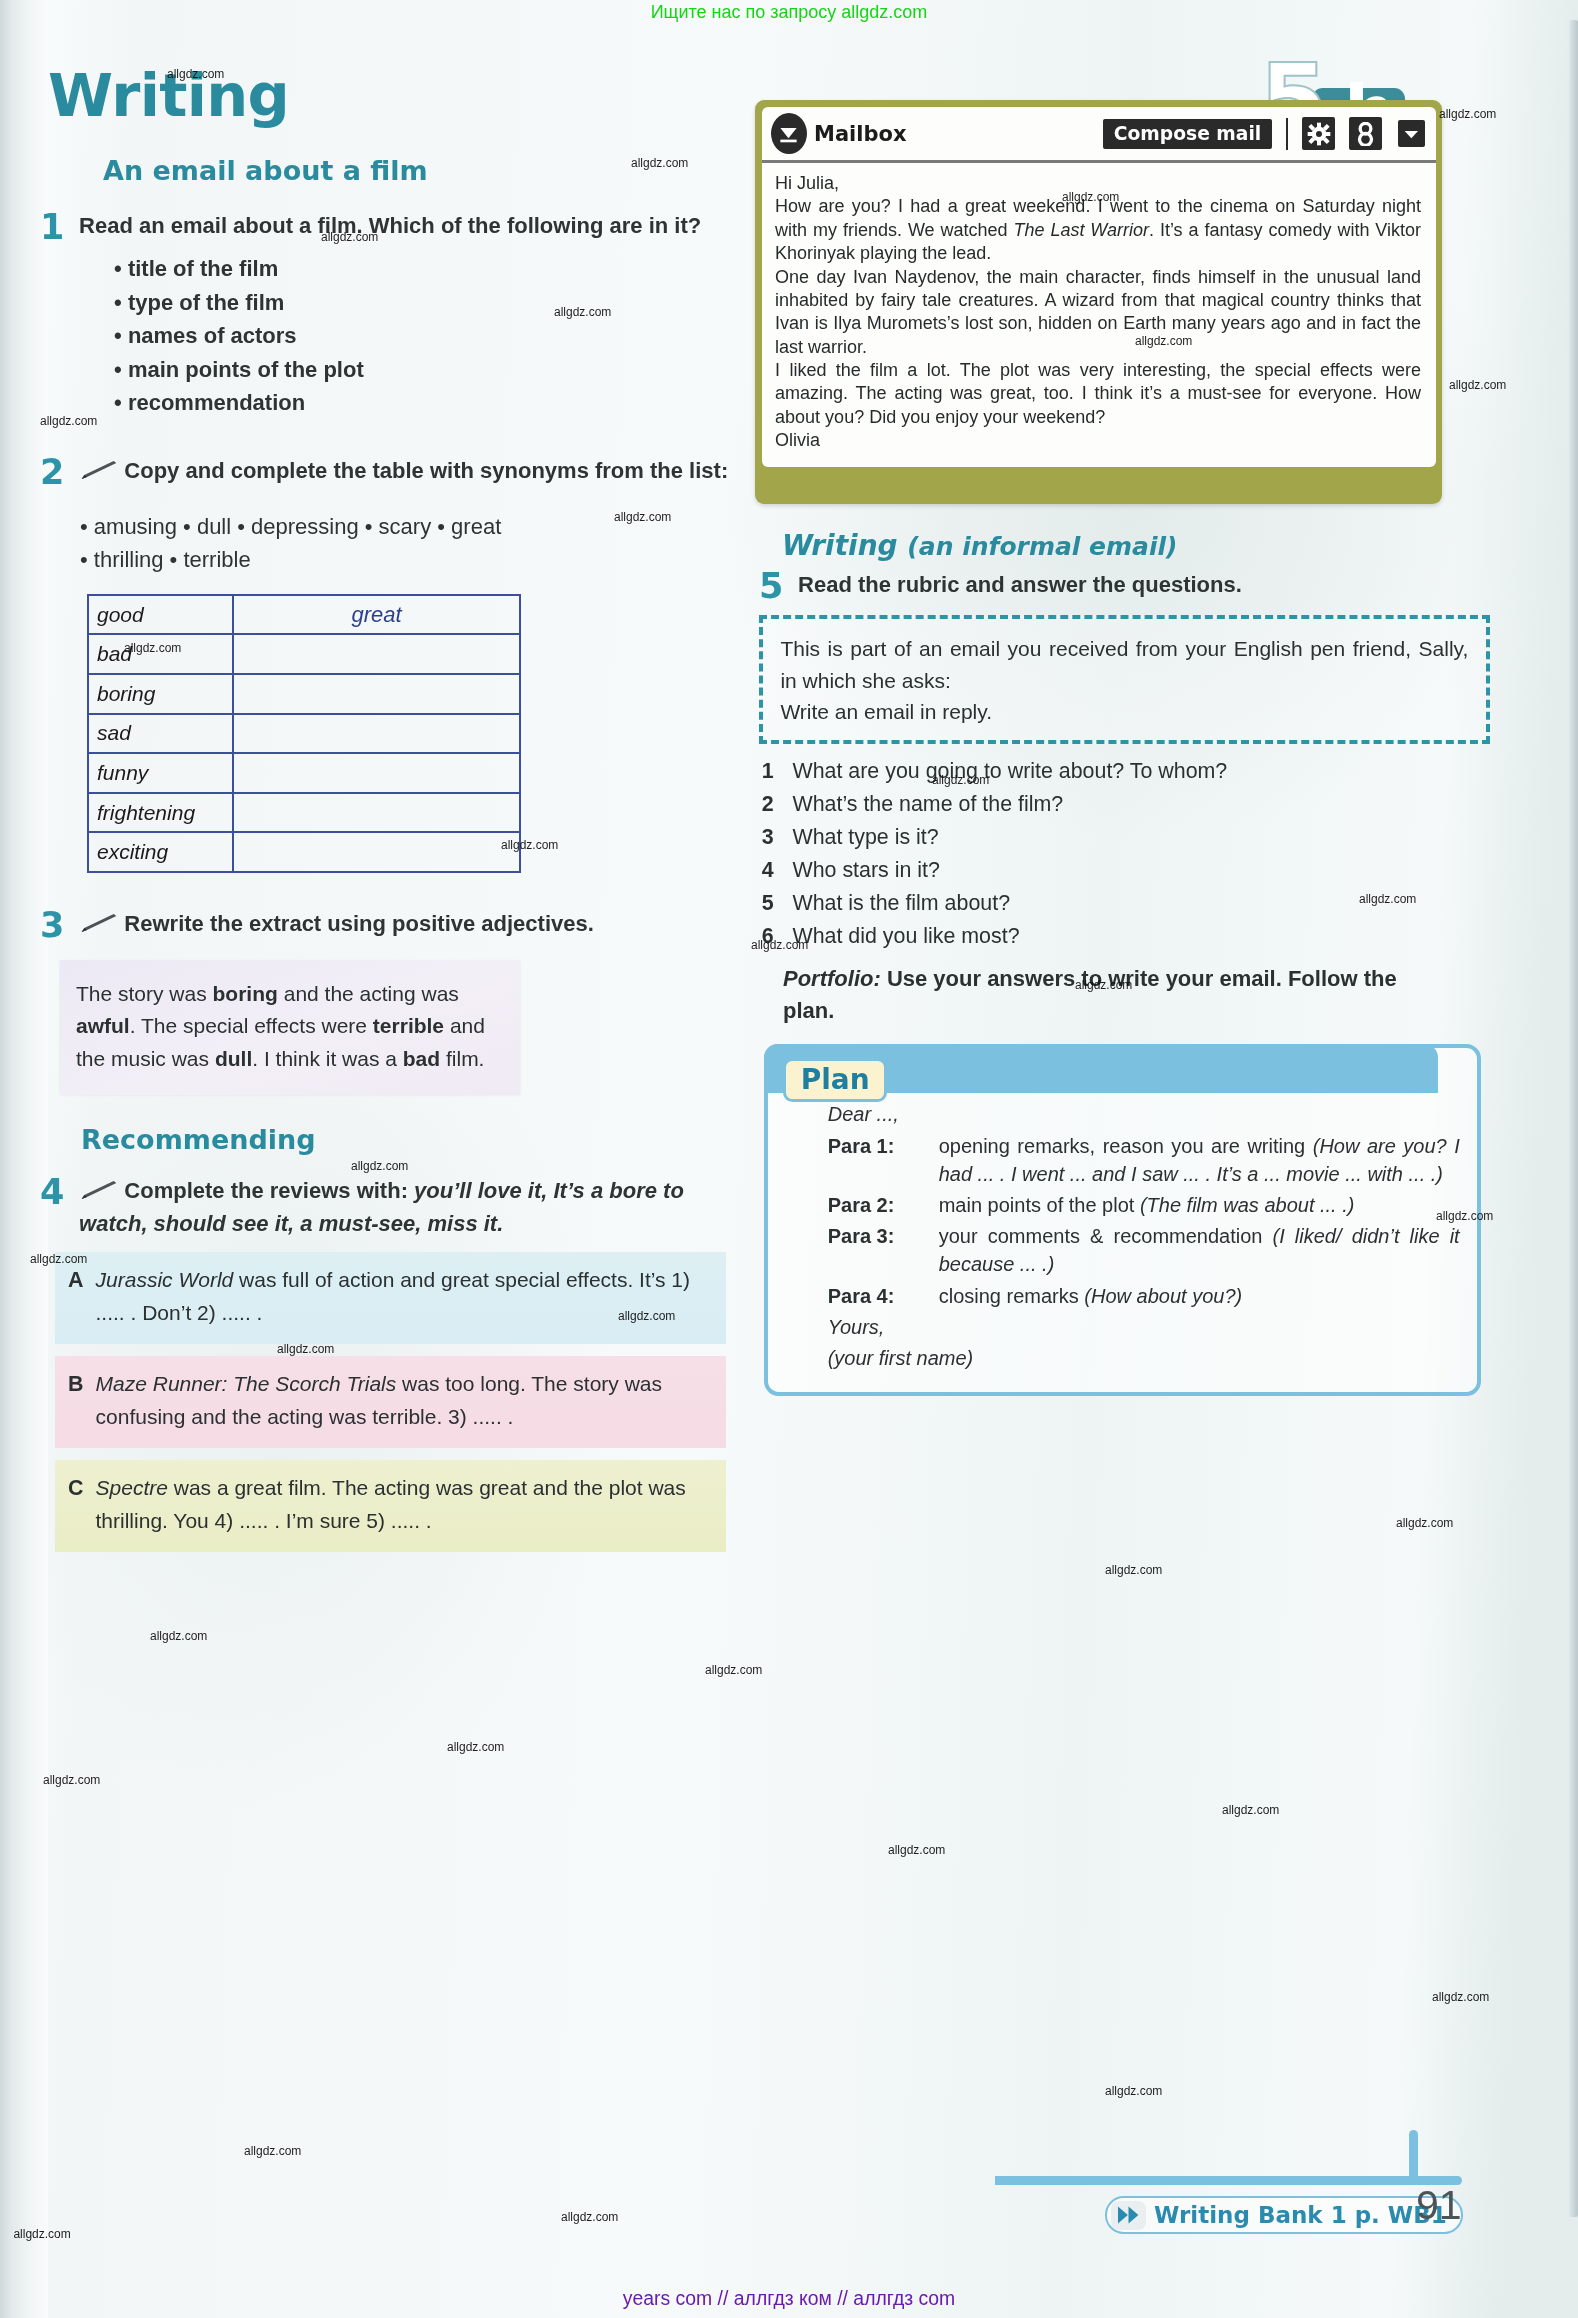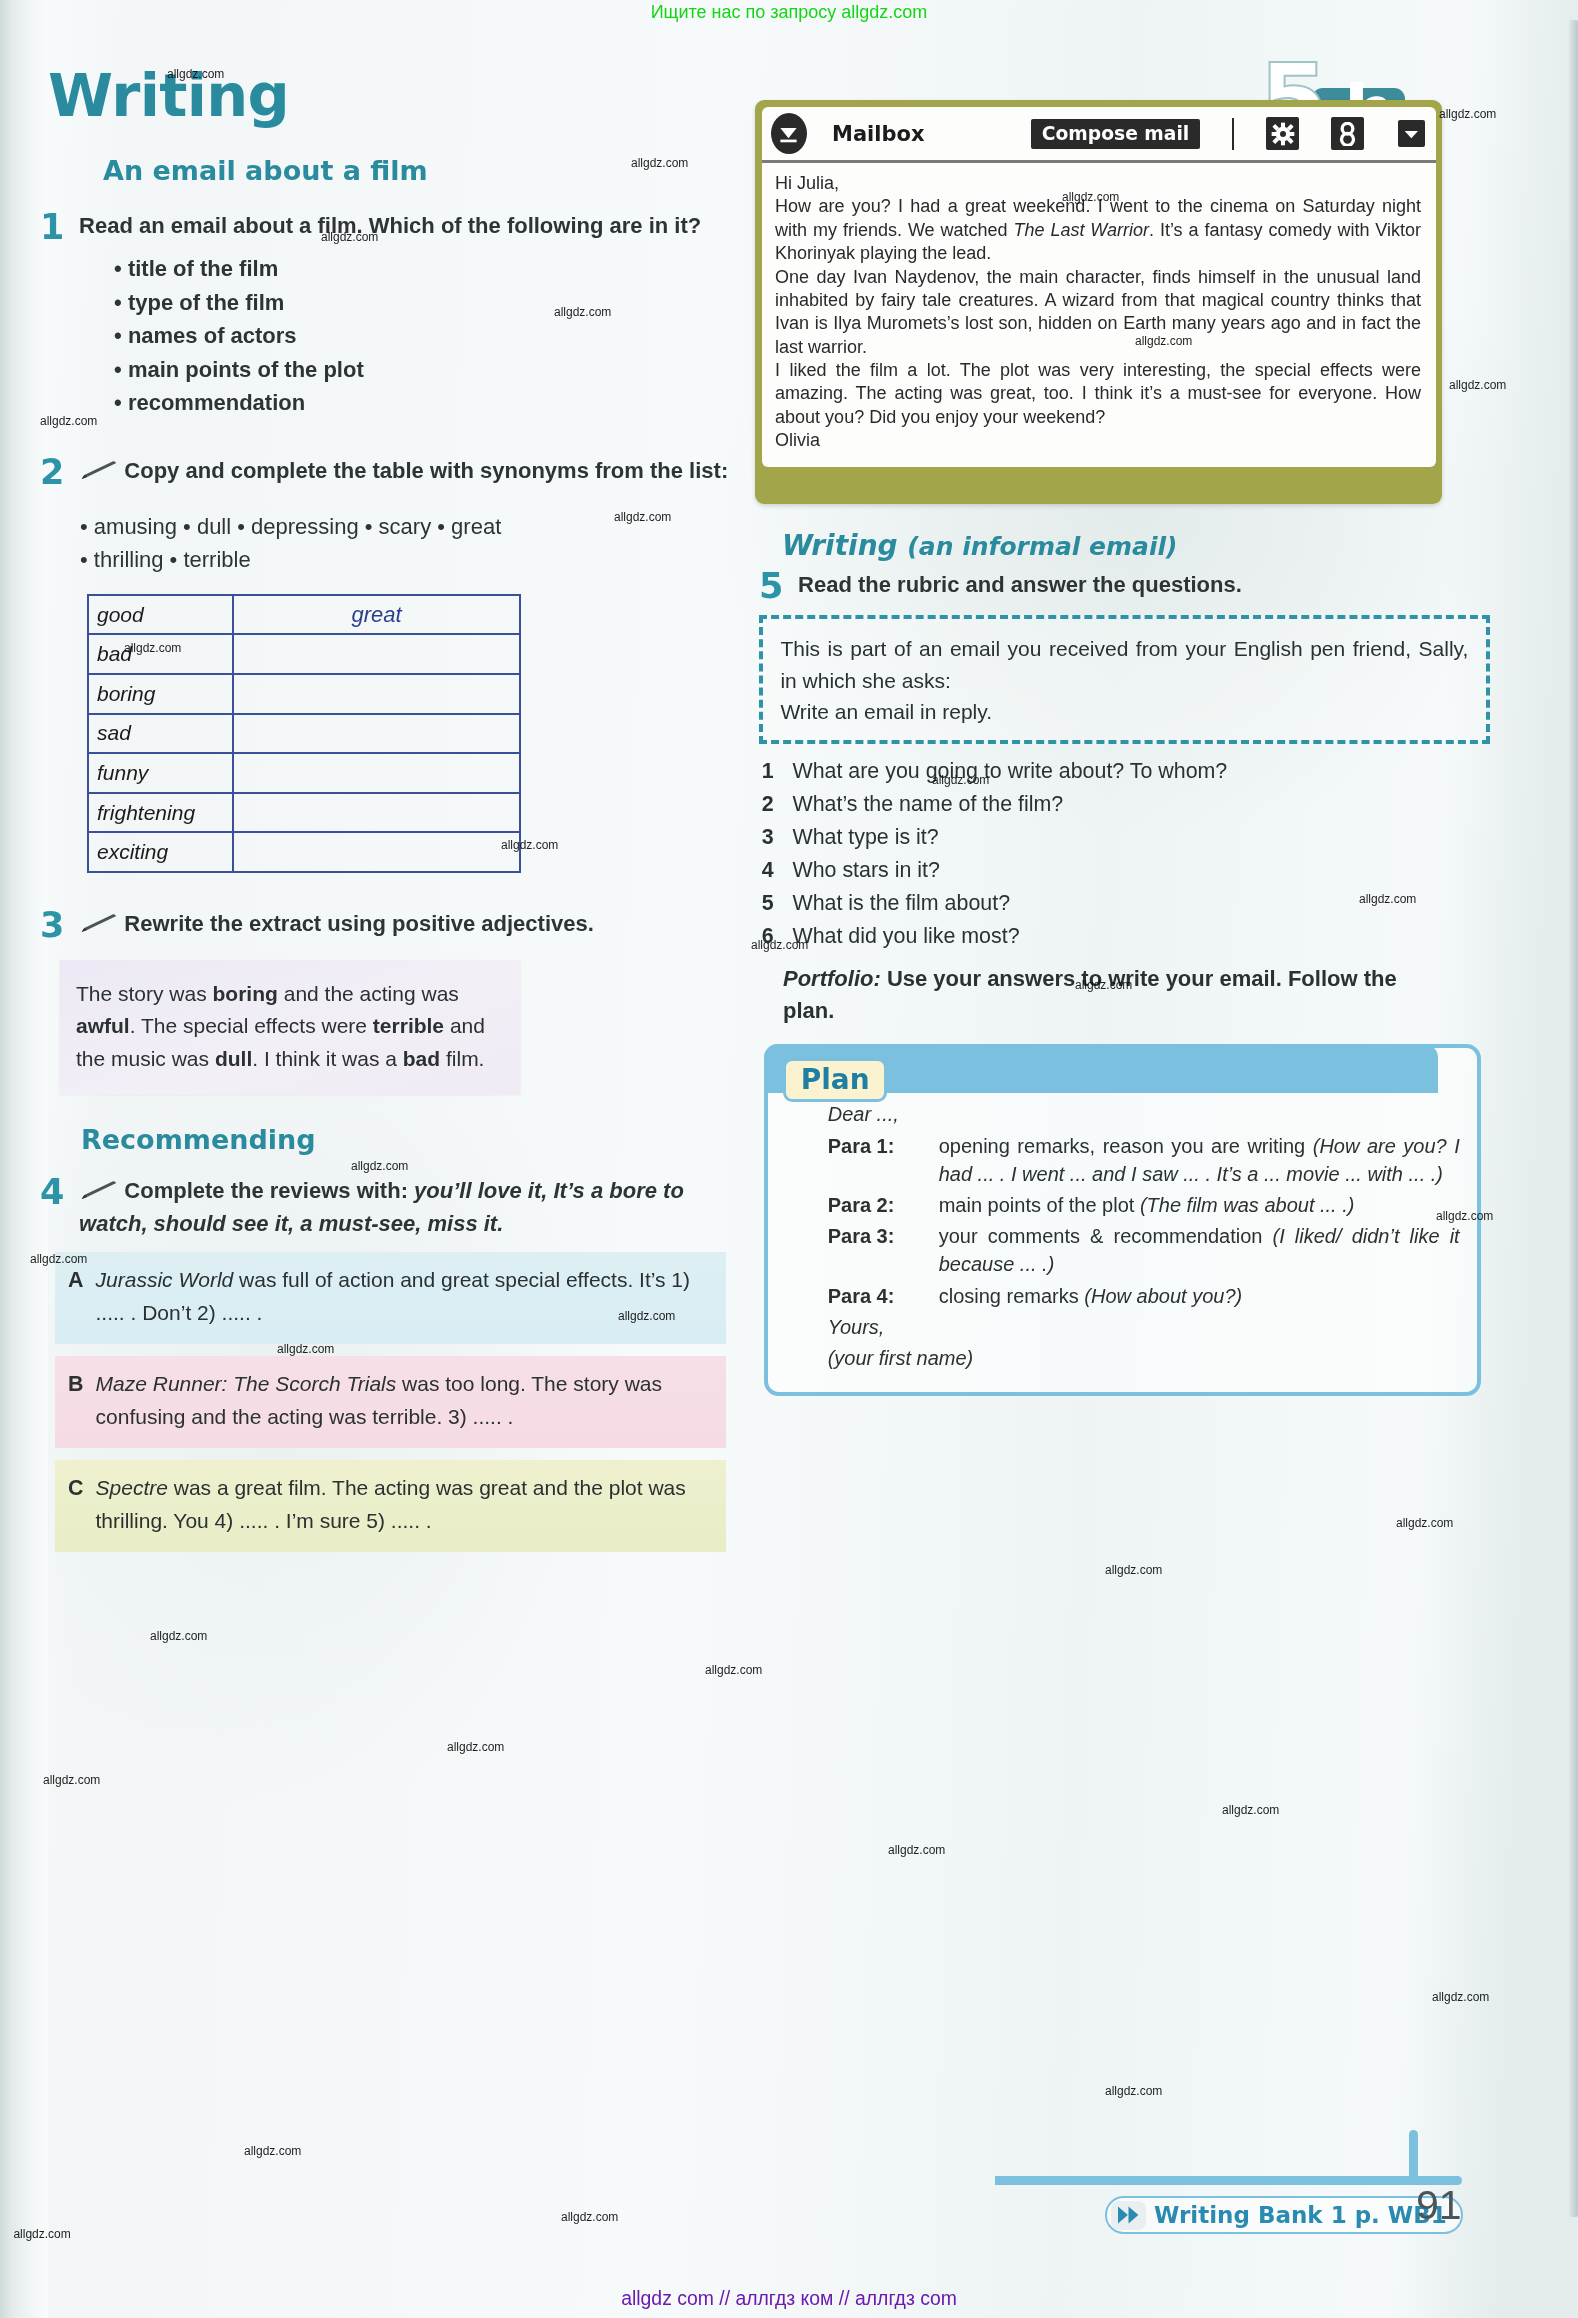--- a/index.html
+++ b/index.html
@@ -63,21 +63,21 @@
   .review i{font-style:italic;}
   .rev-a{background:linear-gradient(180deg,#ddeff3,#d8edf3);}
   .rev-b{background:linear-gradient(180deg,#f7dfe7,#f4dbe4);}
   .rev-c{background:linear-gradient(180deg,#eef0cf,#e9edc6);}
 
   
   .col-right{position:absolute;left:755px;top:100px;width:775px;}
 
   .mailcard{width:674px;background:#a3a54a;border-radius:9.3px;padding:6.7px 6.7px 37px 6.7px;box-shadow:0 2px 4px rgba(0,0,0,.15);}
   .mailinner{background:#fdfdfb;border-radius:6px;overflow:hidden;}
-  .mailbar{display:flex;align-items:center;gap:25px;padding:6.7px 10.7px 5.3px 9.3px;border-bottom:3.3px solid #7a7a7a;}
+  .mailbar{display:flex;align-items:center;gap:7px;padding:6.7px 10.7px 5.3px 9.3px;border-bottom:3.3px solid #7a7a7a;}
   .mb-logo{width:36px;height:41px;border-radius:50%;background:#2a2a2a;display:flex;align-items:center;justify-content:center;}
   .mb-logo svg{display:block;}
   .mb-title{font-size:21px;font-weight:bold;color:#1c1c1c;font-family:"DejaVu Sans",sans-serif;}
   .mb-spacer{flex:1;}
   .mb-compose{background:#2a2a2a;color:#fff;font-size:18.7px;font-weight:bold;padding:4.7px 10.7px;border-radius:2px;font-family:"DejaVu Sans",sans-serif;}
   .mb-div{width:2.7px;height:32px;background:#2a2a2a;margin:0 6.7px;}
   .mb-sq{width:33px;height:33px;background:#2a2a2a;display:flex;align-items:center;justify-content:center;border-radius:2px;}
   .mb-cap{width:27px;height:27px;background:#2a2a2a;display:flex;align-items:center;justify-content:center;border-radius:2px;margin-left:9.3px;}
   .mailbody{padding:9.3px 14.7px 14.7px 13.4px;font-size:18px;line-height:1.30;color:#272b2c;text-align:justify;font-family:Liberation Sans, sans-serif;}
   .mailbody p{margin:0;}
@@ -130,21 +130,21 @@
   .badge5h .h{position:absolute;left:85px;top:13.4px;font-size:73px;font-weight:bold;color:#fff;font-family:"DejaVu Sans",sans-serif;line-height:1;}
 </style>
 </head>
 <body>
 
 <div class="page">
   <div class="spine"></div>
   <div class="edge-right"></div>
 
   <div class="top-banner">Ищите нас по запросу allgdz.com</div>
-  <div class="bottom-banner">allgdz com  //  аллгдз ком  //  аллгдз com</div>
+  <div class="bottom-banner">years com  //  аллгдз ком  //  аллгдз com</div>
 
   <div class="badge5h">
     <div class="sq"></div>
     <div class="five">5</div>
     <div class="h">h</div>
   </div>
 
   <div class="col-left">
 
     <h1 class="writing">Writing</h1>

